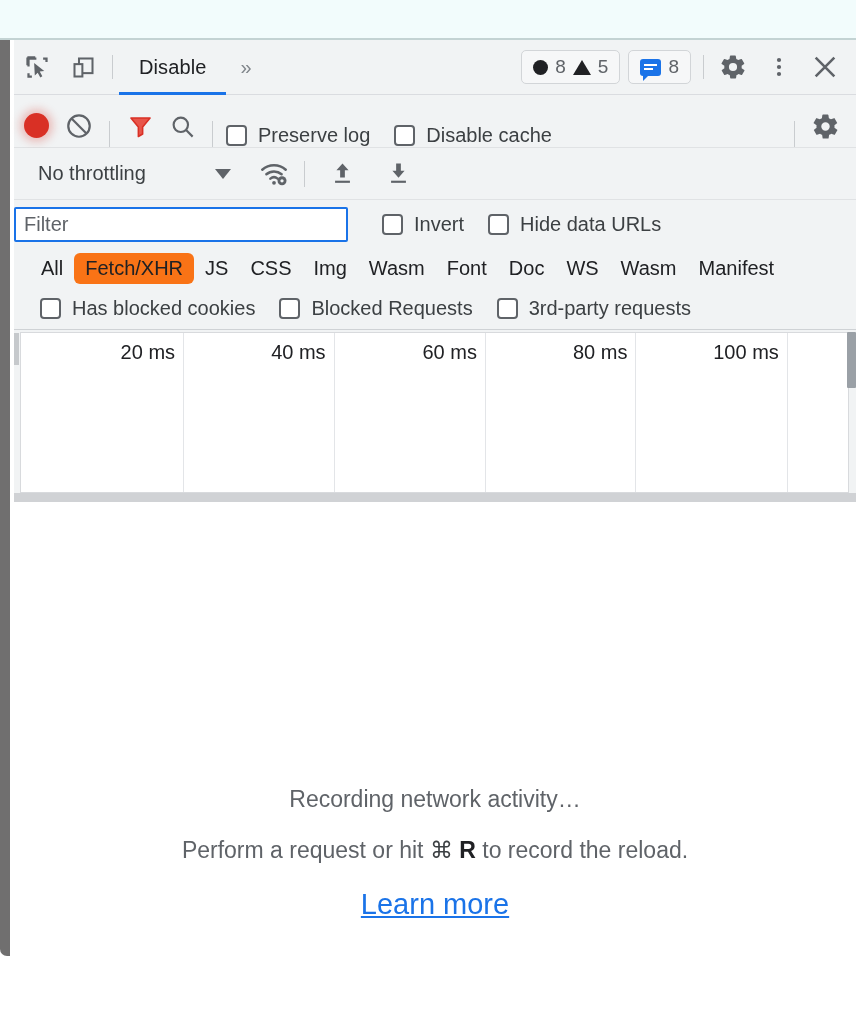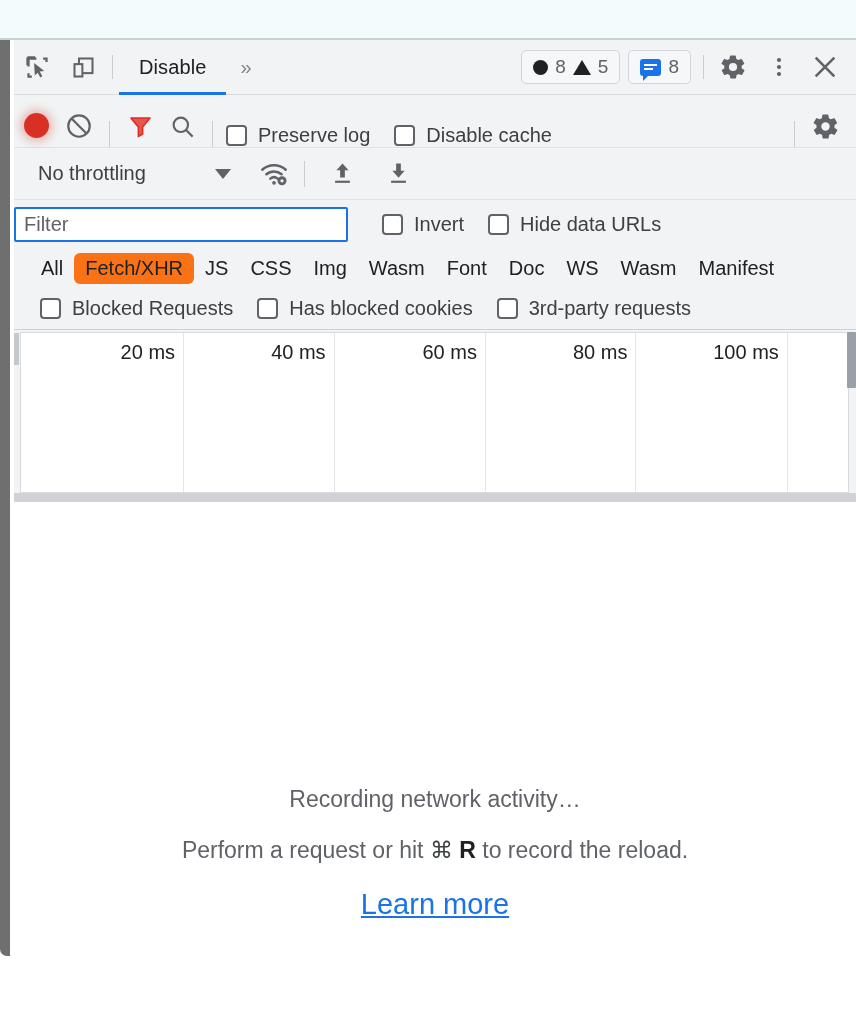--- a/index.html
+++ b/index.html
@@ -409,25 +409,25 @@
       <div class="type-item">Font</div>
       <div class="type-item">Doc</div>
       <div class="type-item">WS</div>
       <div class="type-item">Wasm</div>
       <div class="type-item">Manifest</div>
     </div>
 
     <div class="reqrow">
       <label class="chk-wrap">
         <span class="chk"></span>
+        <span class="chk-label">Has blocked cookies</span>
+      </label>
+      <label class="chk-wrap">
+        <span class="chk"></span>
         <span class="chk-label">Blocked Requests</span>
-      </label>
-      <label class="chk-wrap">
-        <span class="chk"></span>
-        <span class="chk-label">Has blocked cookies</span>
       </label>
       <label class="chk-wrap">
         <span class="chk"></span>
         <span class="chk-label">3rd-party requests</span>
       </label>
     </div>
 
     <div class="overview">
       <div class="ov-canvas">
         <div class="ov-tick" style="left:19.6%"></div>

